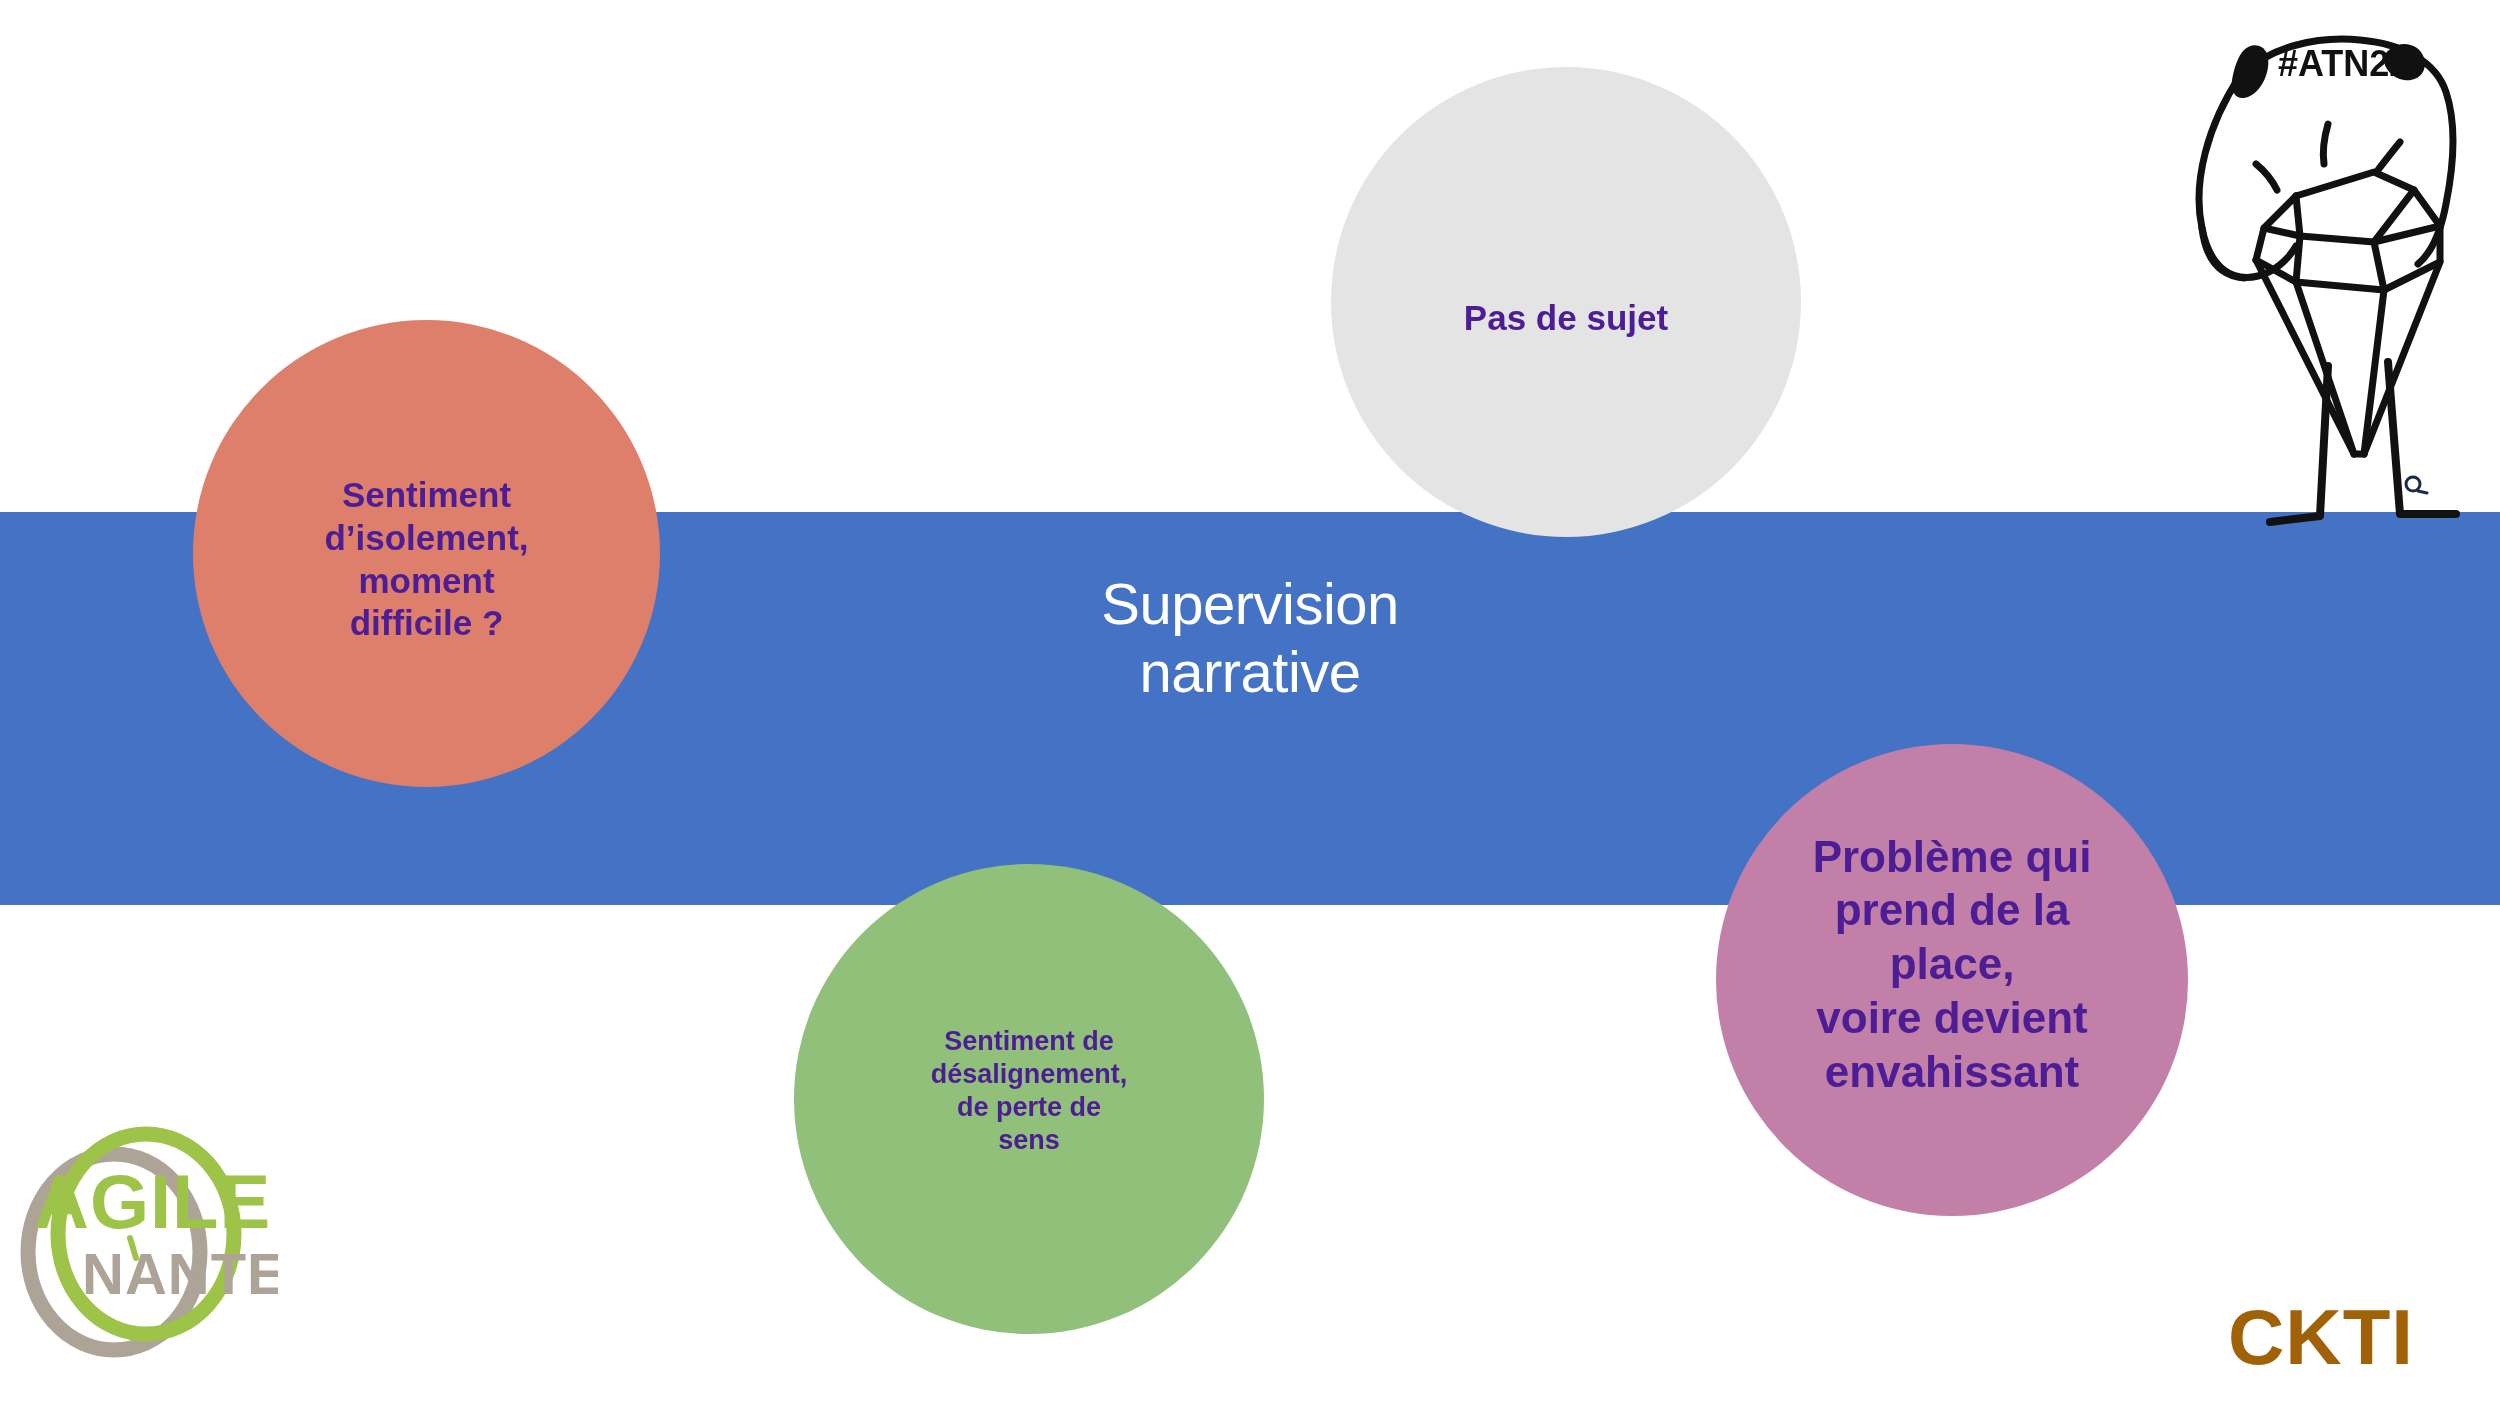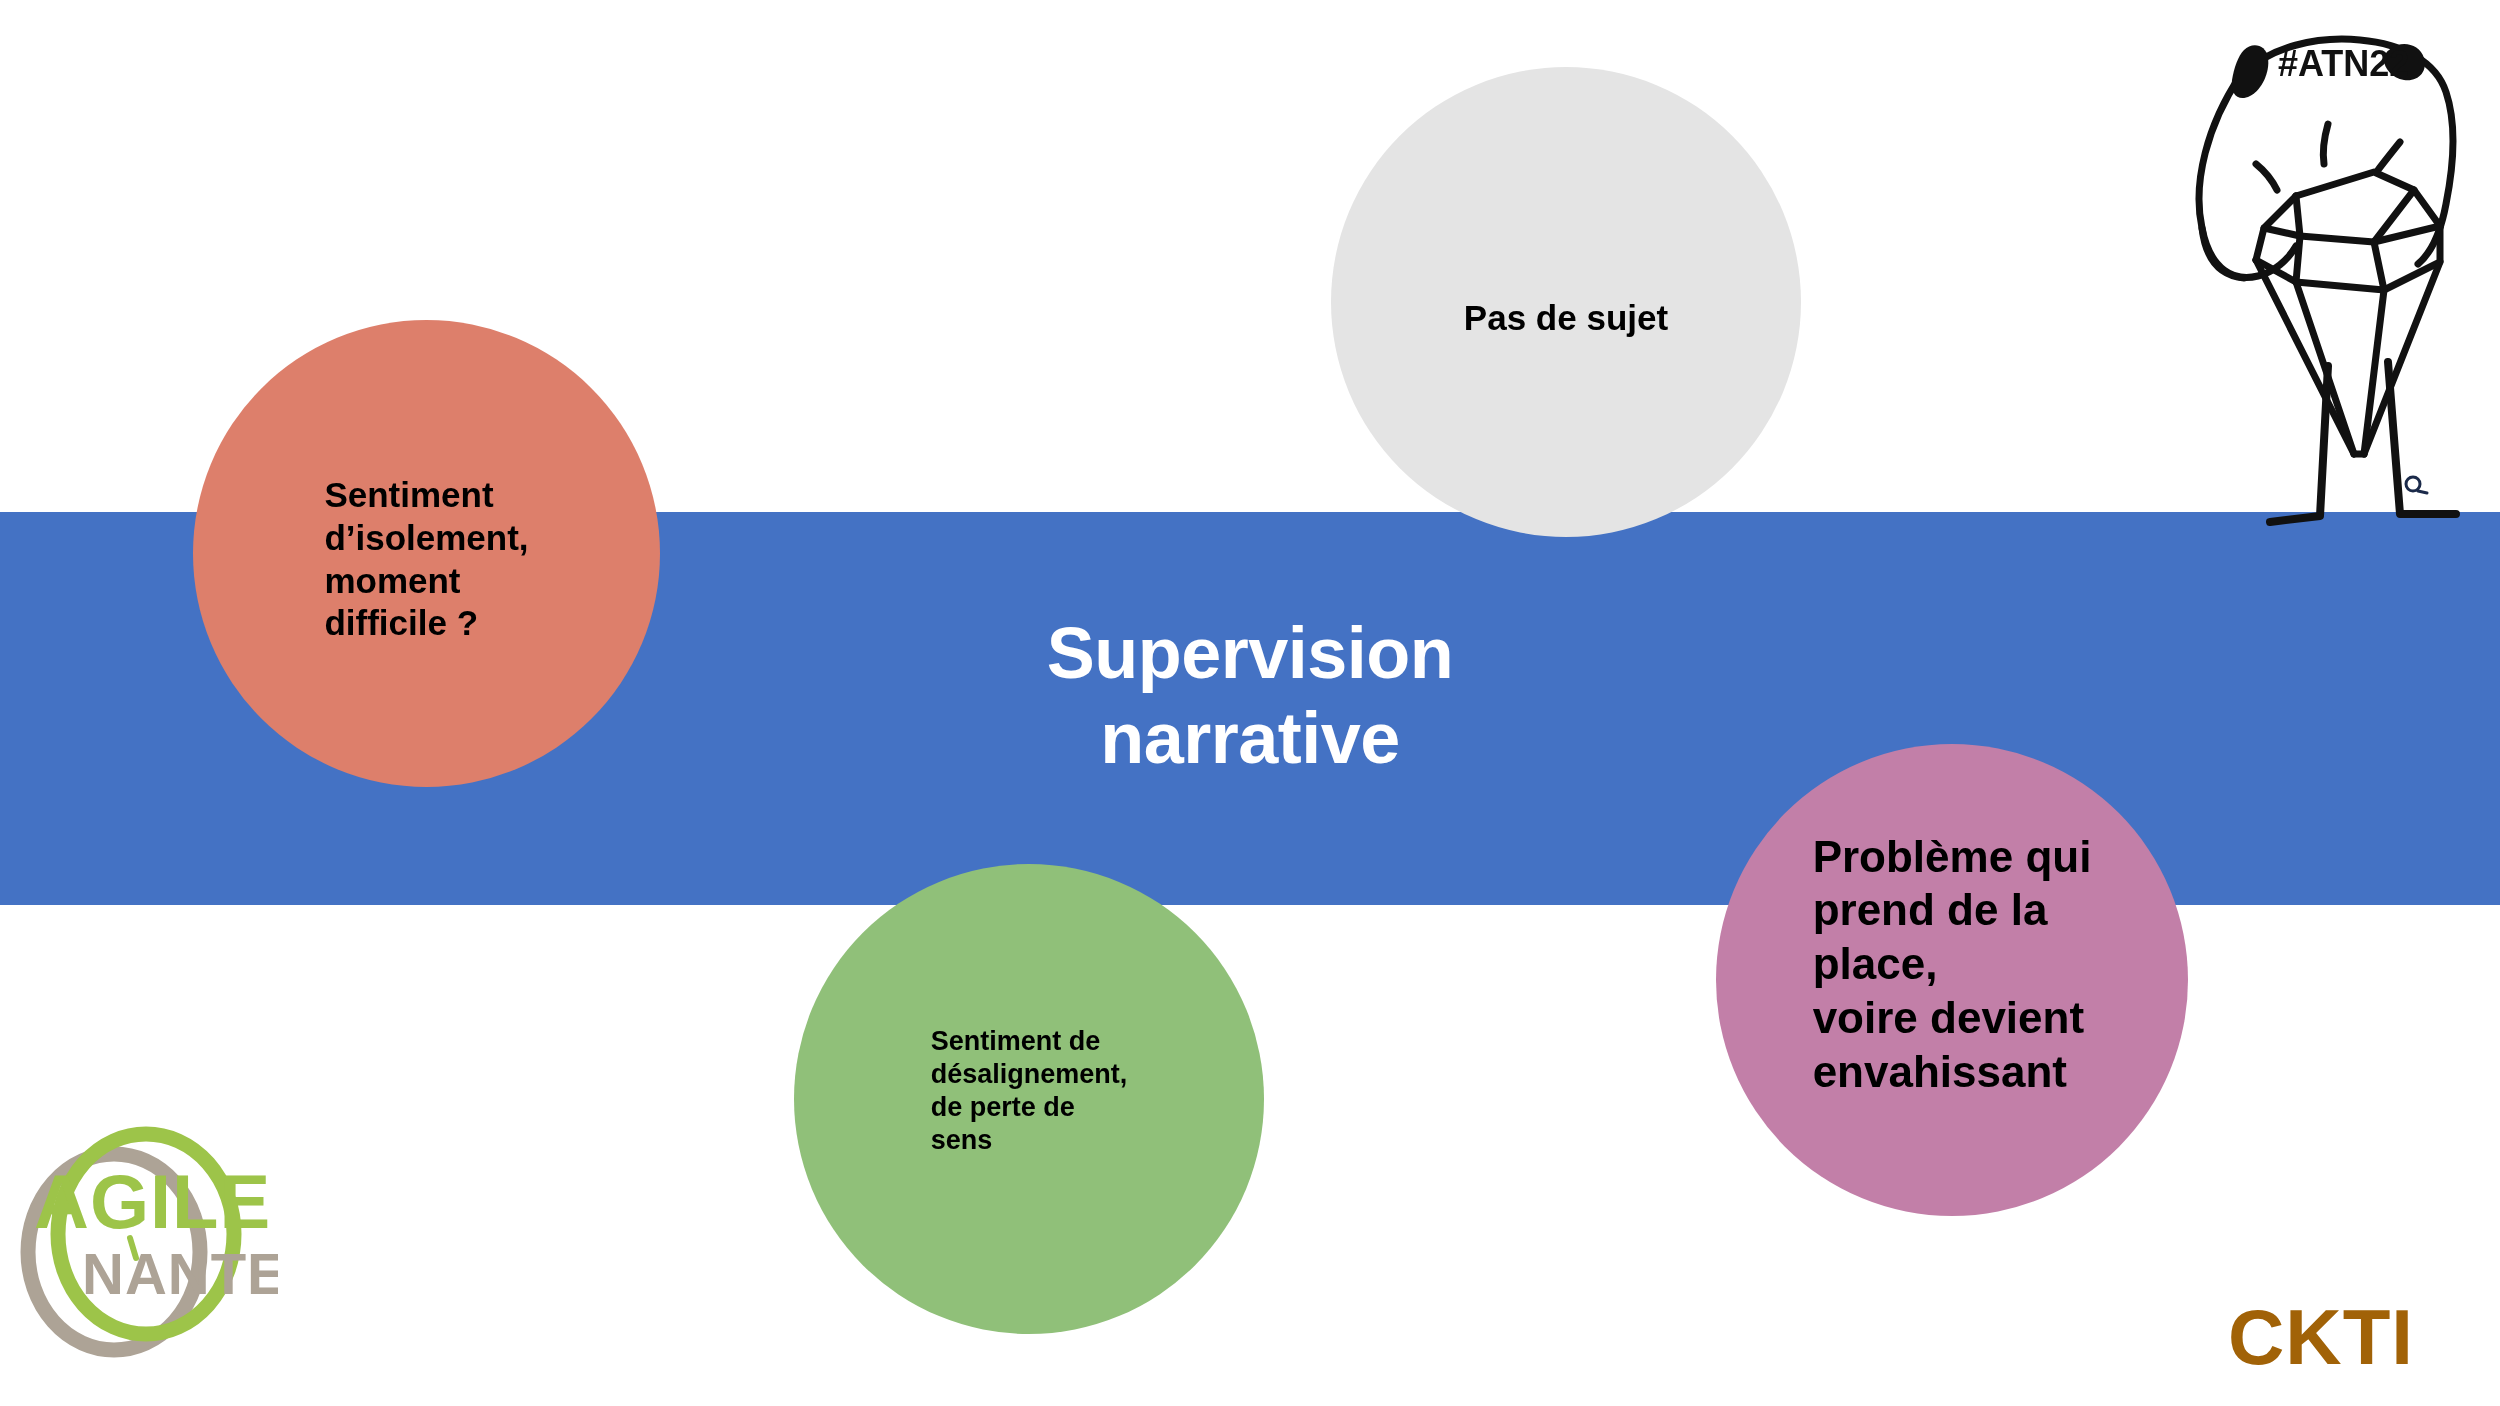--- a/index.html
+++ b/index.html
@@ -26,40 +26,40 @@
     top: 512px;
     width: 2500px;
     height: 393px;
     background: #4472C4;
   }
 
   
   .title {
     position: absolute;
     left: 860px;
-    top: 611px;
+    top: 570px;
     width: 780px;
     text-align: center;
     color: #ffffff;
-    font-size: 72px;
+    font-size: 58px;
     line-height: 1.18;
-    font-weight: 700;
+    font-weight: 400;
     letter-spacing: -0.5px;
     white-space: pre-line;
   }
 
   
   .bubble {
     position: absolute;
     border-radius: 50%;
     display: flex;
     align-items: center;
     justify-content: center;
-    text-align: left;
-    color: #000000;
+    text-align: center;
+    color: #4c1d95;
     font-weight: bold;
     line-height: 1.22;
     white-space: pre-line;
     box-sizing: border-box;
   }
 
   .bubble-isolement {
     left: 193px;
     top: 320px;
     width: 467px;

